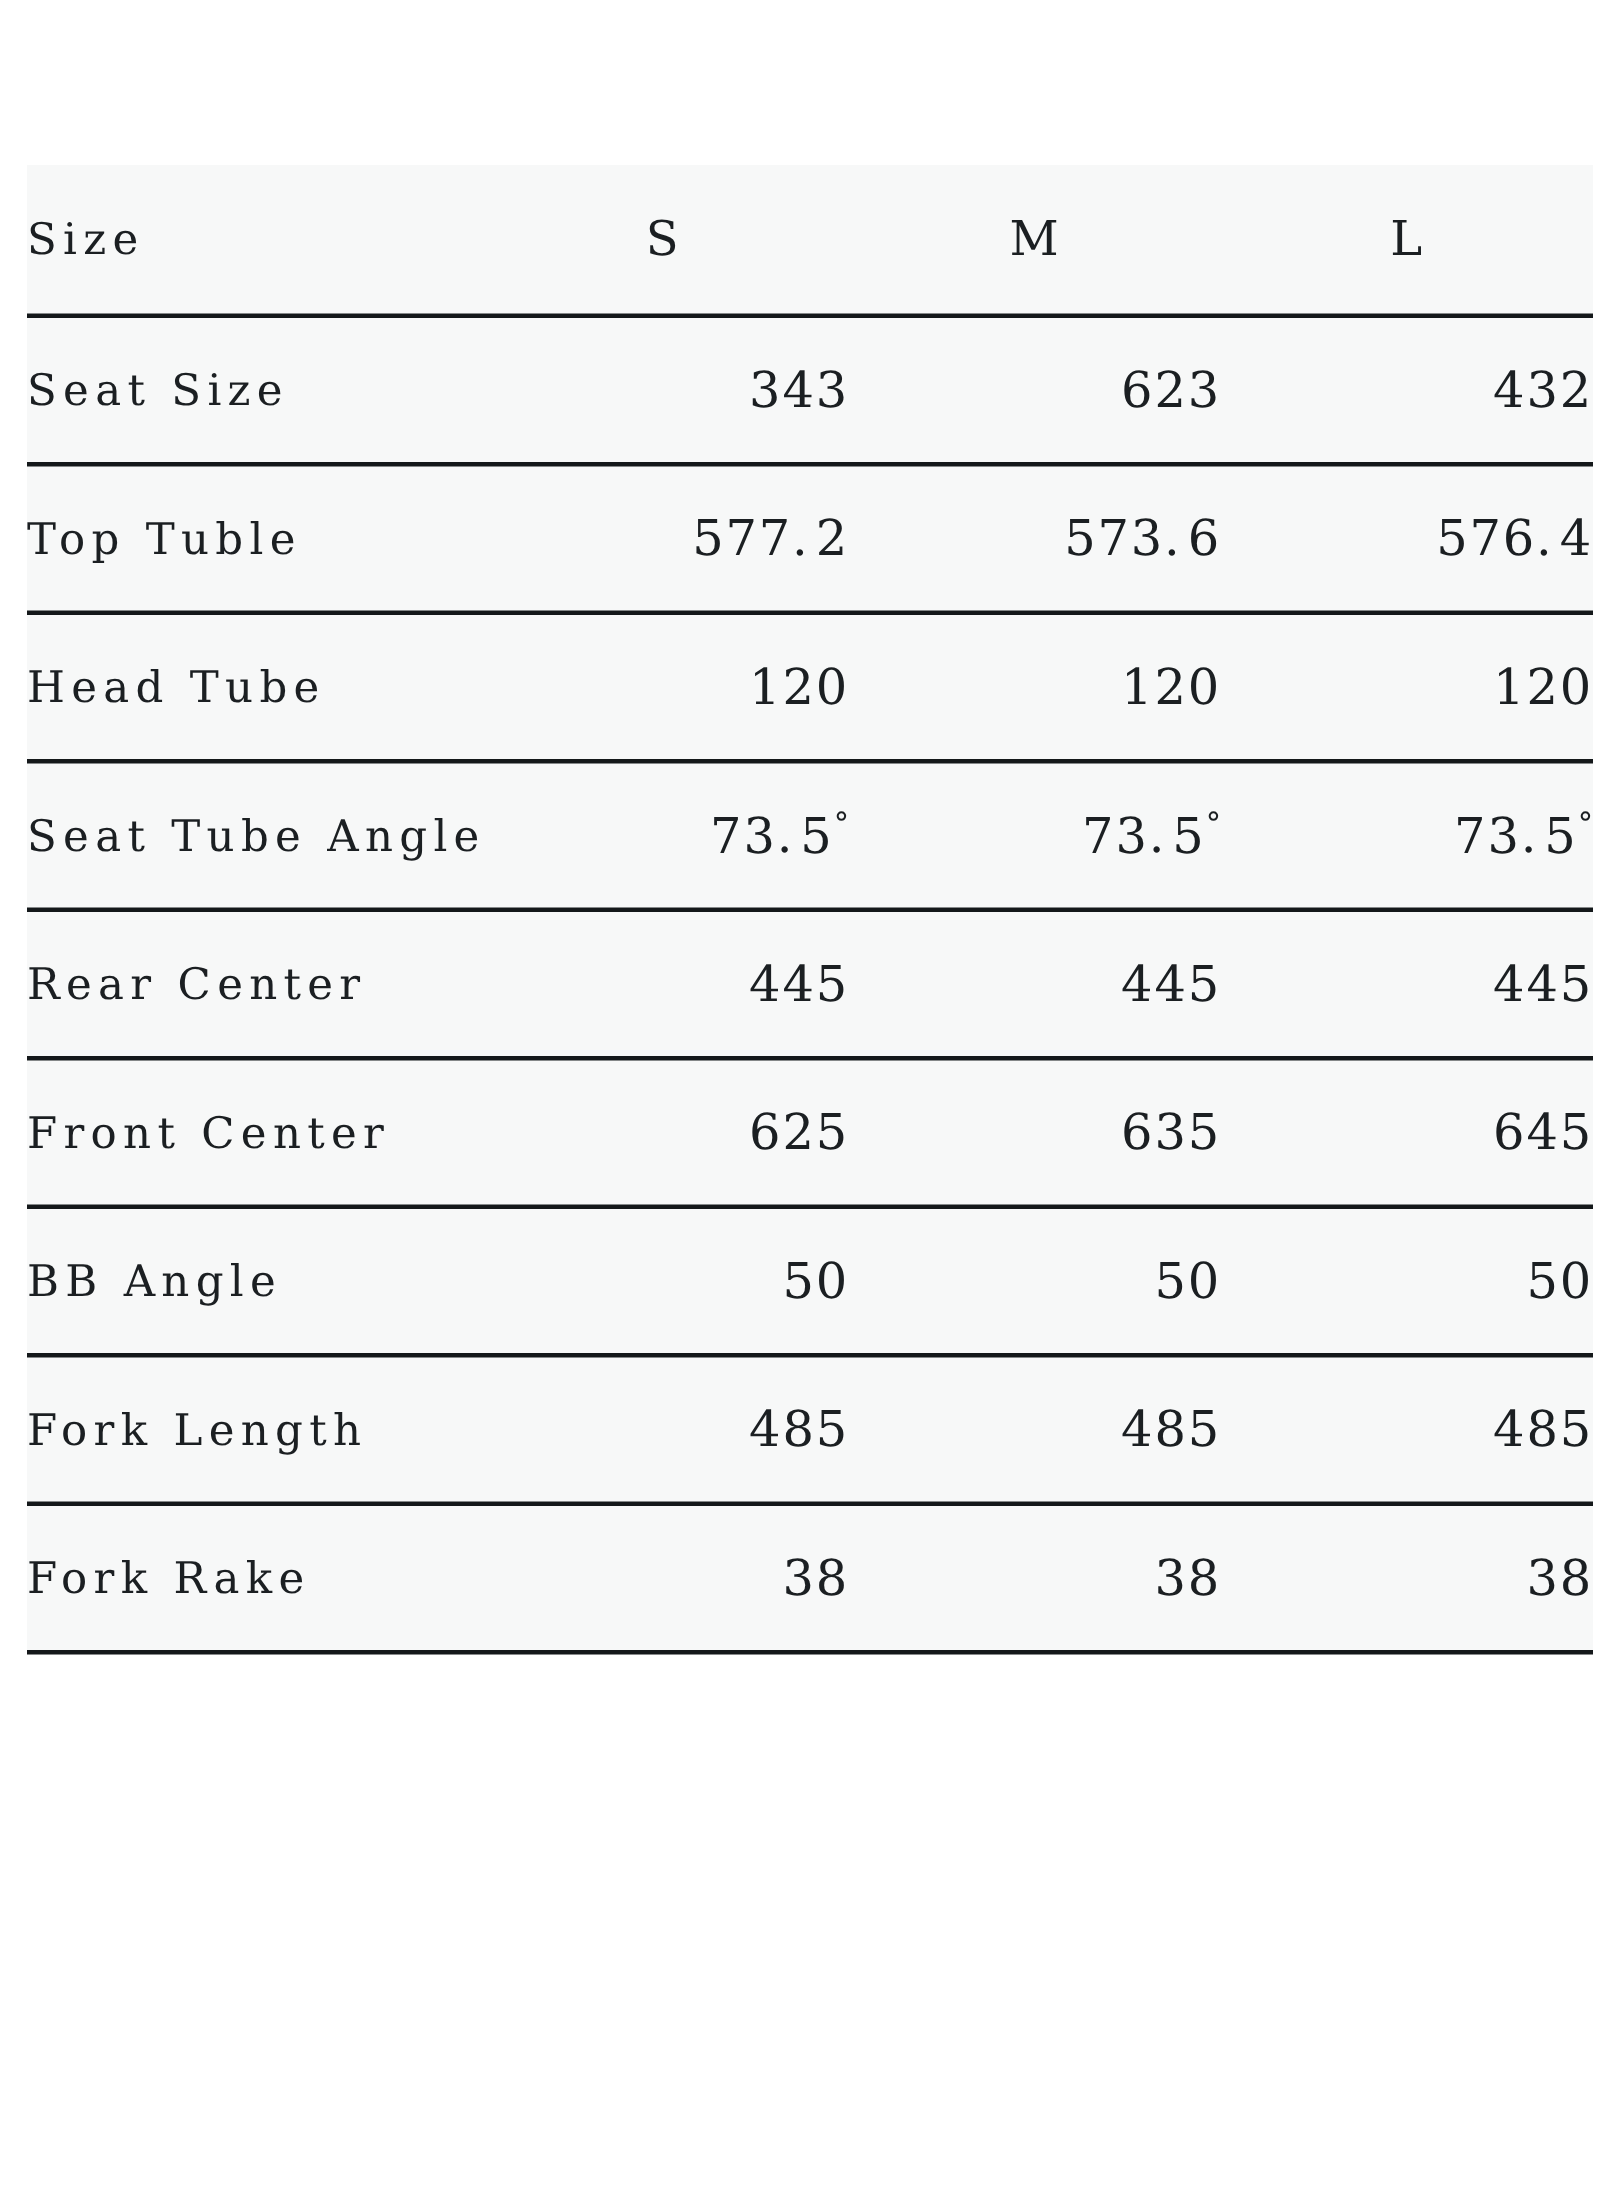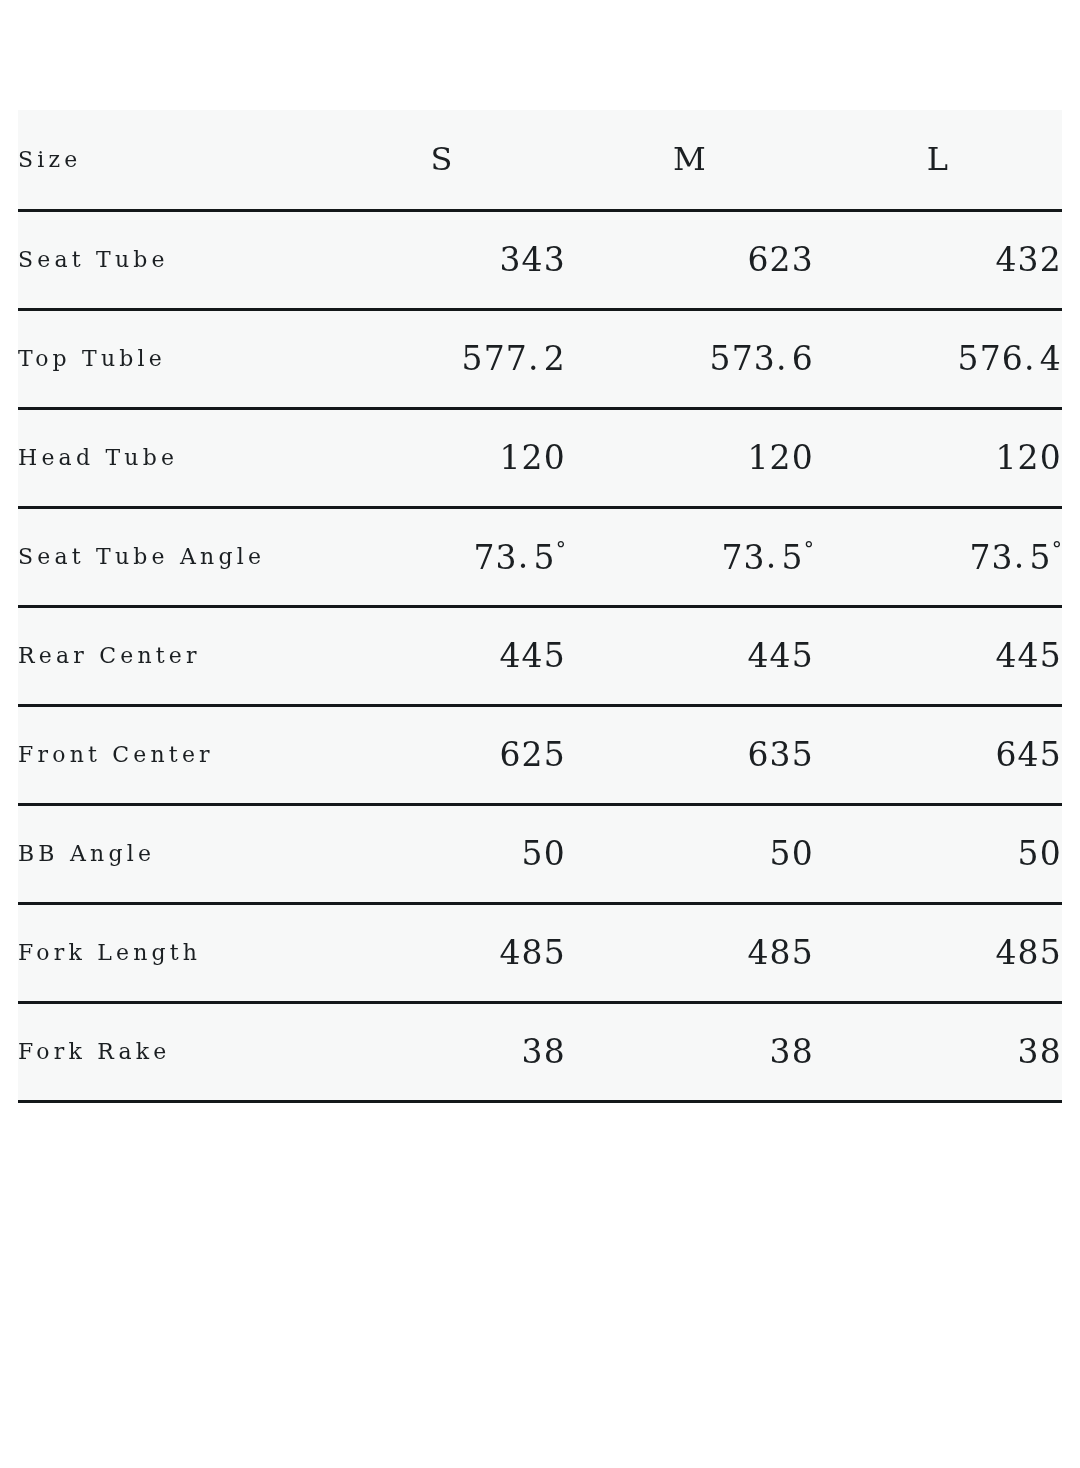--- a/index.html
+++ b/index.html
@@ -58,21 +58,21 @@
     background: #f7f8f8;
   }
 
   
   col.c-label { width: 300px; }
   col.c-size  { width: 248px; }
 
   .cell-label {
     text-align: left;
     padding-left: 6px;
-    font-size: 22px;
+    font-size: 29px;
     letter-spacing: 4.2px;
     color: #23282b;
     white-space: nowrap;
   }
 
   .cell-value {
     text-align: center;
     font-size: 33px;
     letter-spacing: 1.2px;
     color: #1b1f22;
@@ -117,21 +117,21 @@
       <thead>
         <tr class="header-row">
           <th class="cell-label">Size</th>
           <th class="cell-head">S</th>
           <th class="cell-head">M</th>
           <th class="cell-head">L</th>
         </tr>
       </thead>
       <tbody id="geo-body">
           <tr>
-            <td class="cell-label">Seat Tube</td>
+            <td class="cell-label">Seat Size</td>
             <td class="cell-value">343</td>
             <td class="cell-value">623</td>
             <td class="cell-value">432</td>
           </tr>
           <tr>
             <td class="cell-label">Top Tuble</td>
             <td class="cell-value">577<span class="dec">.</span>2</td>
             <td class="cell-value">573<span class="dec">.</span>6</td>
             <td class="cell-value">576<span class="dec">.</span>4</td>
           </tr>

